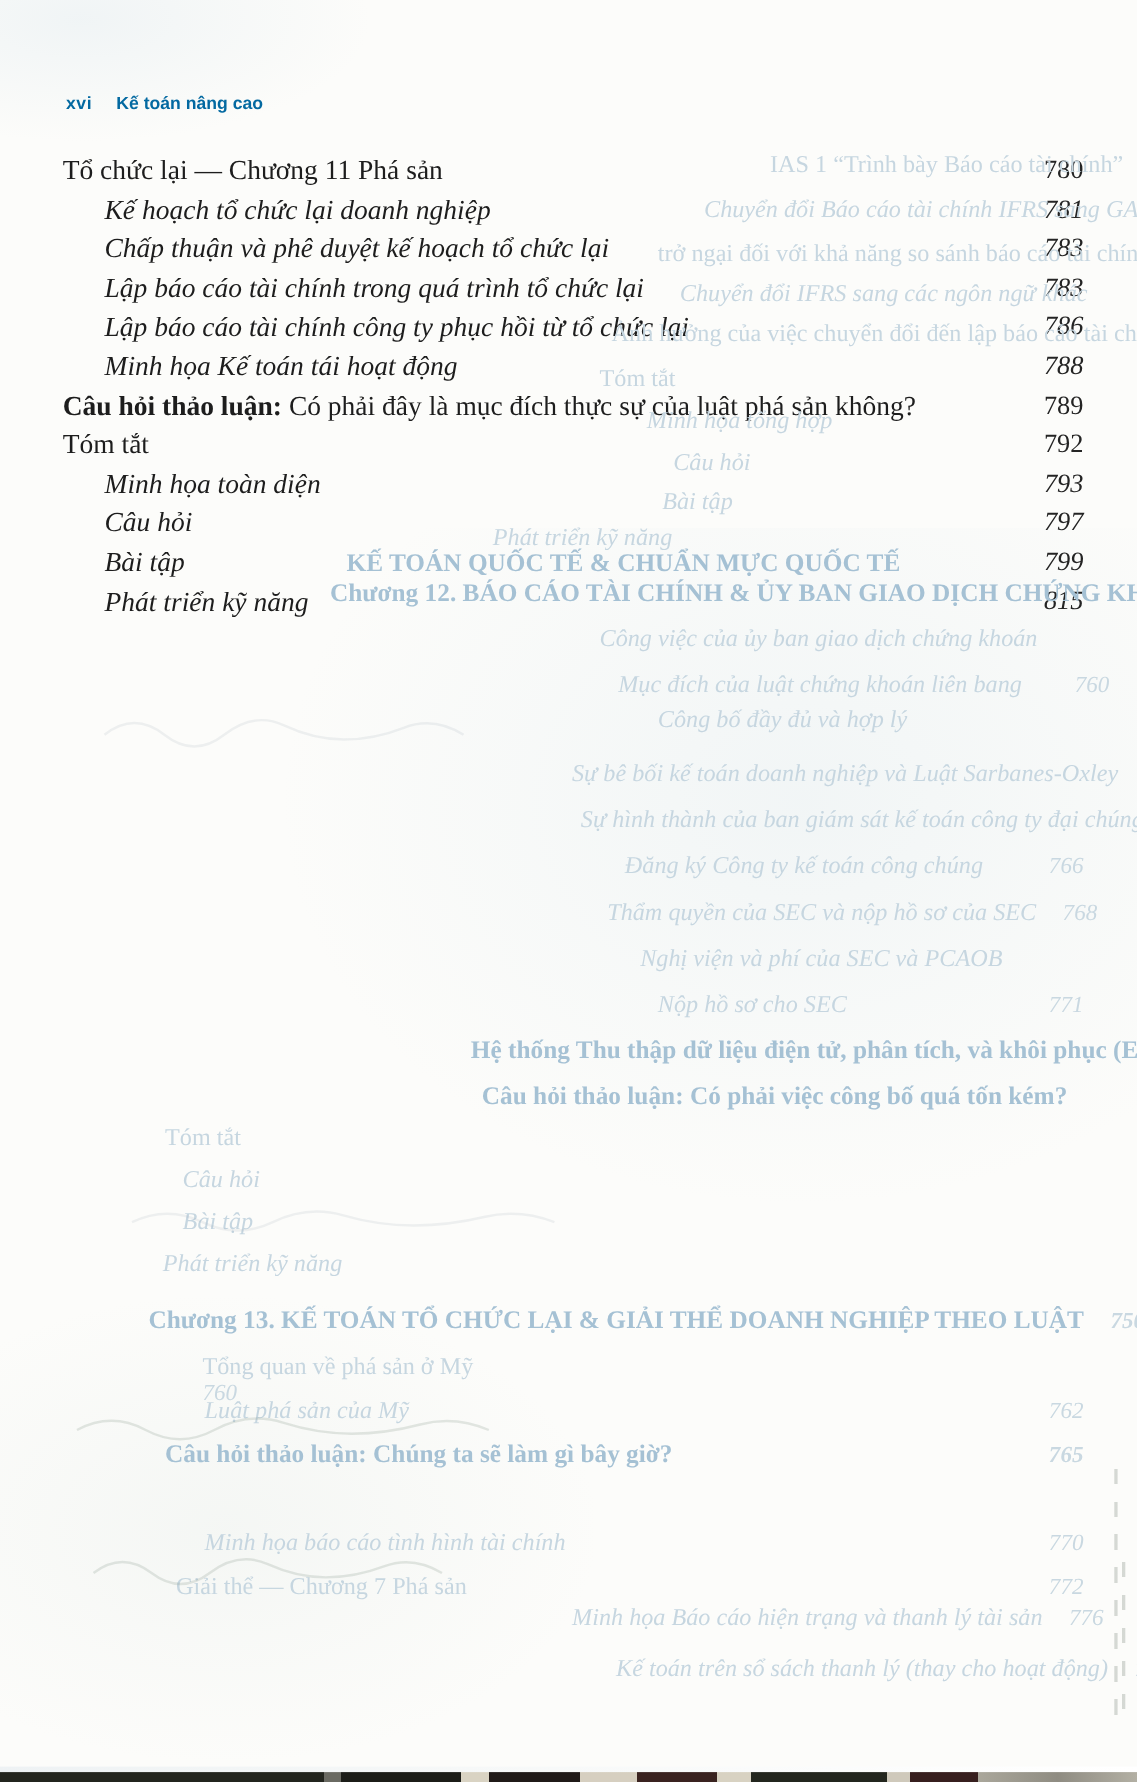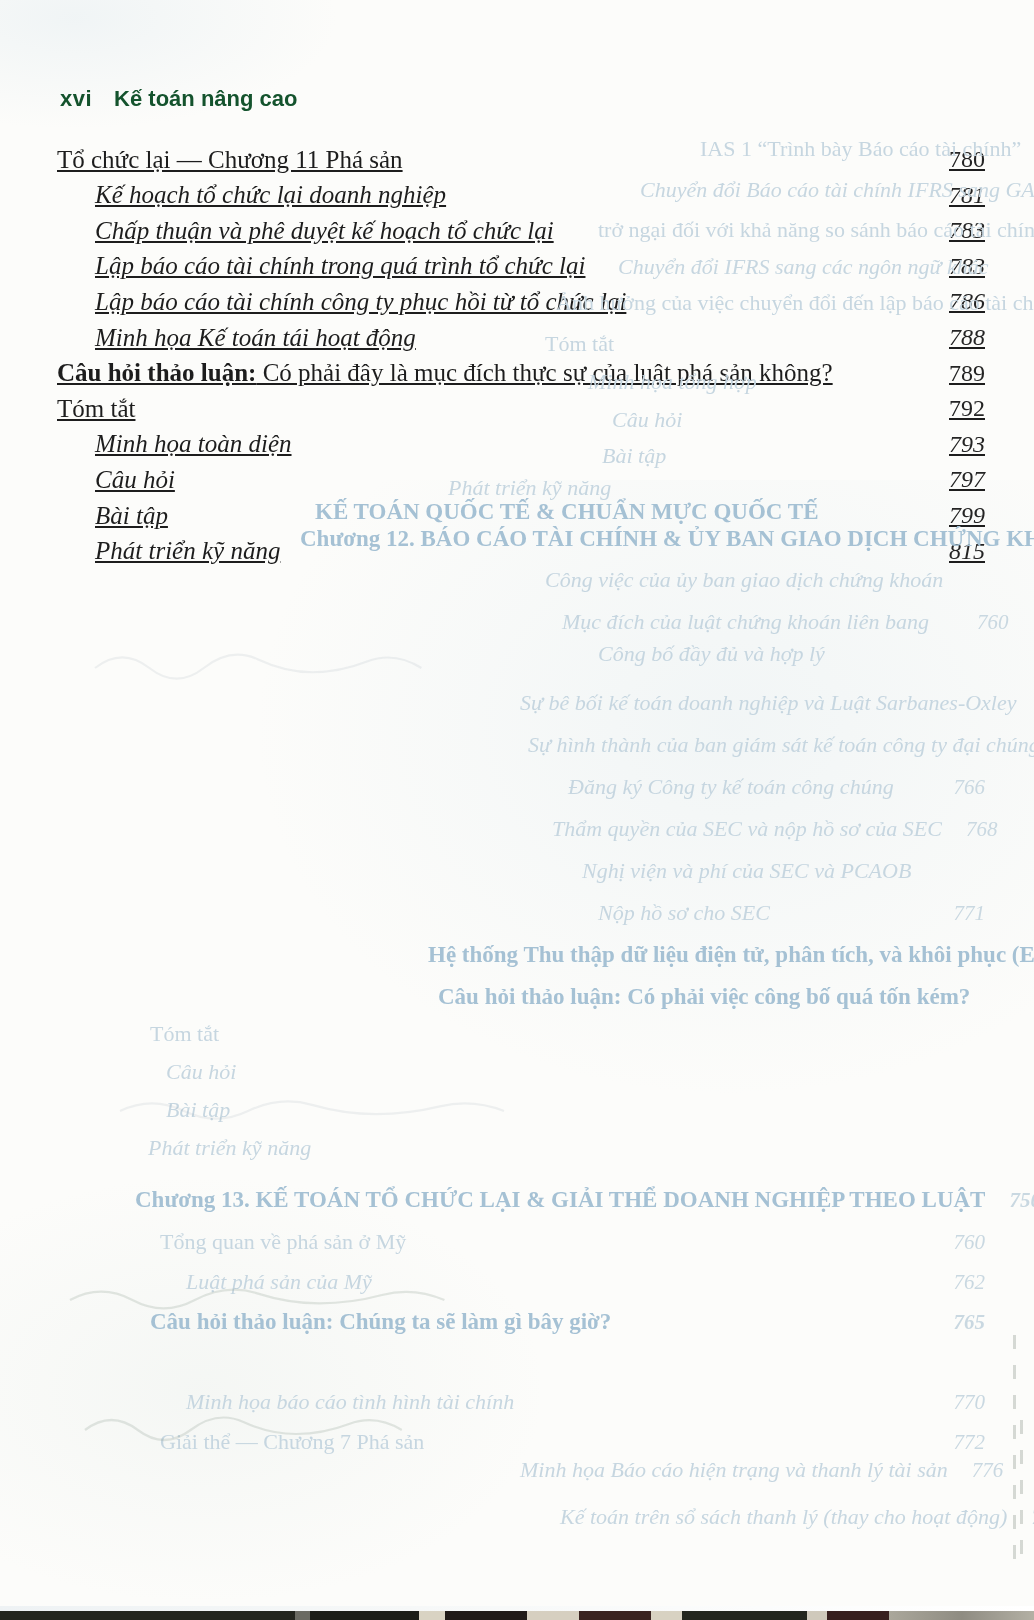--- a/index.html
+++ b/index.html
@@ -21,30 +21,30 @@
     background:radial-gradient(ellipse at 30% 30%, rgba(205,222,232,0.25), rgba(205,222,232,0) 70%);
   }
   .wash.lowleft{
     left:-20px;top:1180px;width:560px;height:420px;
     background:radial-gradient(ellipse at 40% 50%, rgba(210,222,218,0.18), rgba(210,222,218,0) 72%);
   }
 
   .header{
     position:absolute;left:60px;top:86px;
     font-family:"Liberation Sans", sans-serif;
-    font-weight:700;color:#14532d;font-size:22px;
+    font-weight:700;color:#0369a1;font-size:16px;
     display:flex;gap:22px;align-items:baseline;
   }
   .header .roman{letter-spacing:0.5px;}
 
   .toc{position:absolute;left:57px;top:142px;width:928px;}
   .toc-row{
     position:absolute;left:0;width:928px;height:35px;
-    display:flex;justify-content:space-between;align-items:center;
-    font-size:25px;color:#1d1d1d;white-space:nowrap;text-decoration:underline;
+    display:flex;justify-content:space-between;align-items:flex-start;
+    font-size:25px;color:#1d1d1d;white-space:nowrap;
   }
   .toc-row .title{overflow:visible;}
   .toc-row.indent1 .title{padding-left:38px;}
   .toc-row.italic .title, .toc-row.italic .pnum{font-style:italic;}
   .toc-row .bp{font-weight:700;}
   .toc-row .pnum{font-size:24px;color:#242424;}
 
   
   .ghost{
     position:absolute;
@@ -235,21 +235,21 @@
       <div class="ghost it" style="left: 166px; top: 1098px;">
         <span>Bài tập</span>
       </div>
       <div class="ghost it" style="left: 148px; top: 1136px;">
         <span>Phát triển kỹ năng</span>
       </div>
       <div class="ghost b" style="left: 135px; top: 1188px; width: 850px;">
         <span>Chương 13. KẾ TOÁN TỔ CHỨC LẠI &amp; GIẢI THỂ DOANH NGHIỆP THEO LUẬT</span>
         <span class="gpg">750</span>
       </div>
-      <div class="ghost" style="left: 160px; top: 1230px; width: 825px;">
+      <div class="ghost" style="left: 160px; top: 1230px; width: 825px; flex-direction: column;">
         <span>Tổng quan về phá sản ở Mỹ</span>
         <span class="gpg">760</span>
       </div>
       <div class="ghost it" style="left: 186px; top: 1270px; width: 799px;">
         <span>Luật phá sản của Mỹ</span>
         <span class="gpg">762</span>
       </div>
       <div class="ghost b" style="left: 150px; top: 1310px; width: 835px;">
         <span>Câu hỏi thảo luận: Chúng ta sẽ làm gì bây giờ?</span>
         <span class="gpg">765</span>

